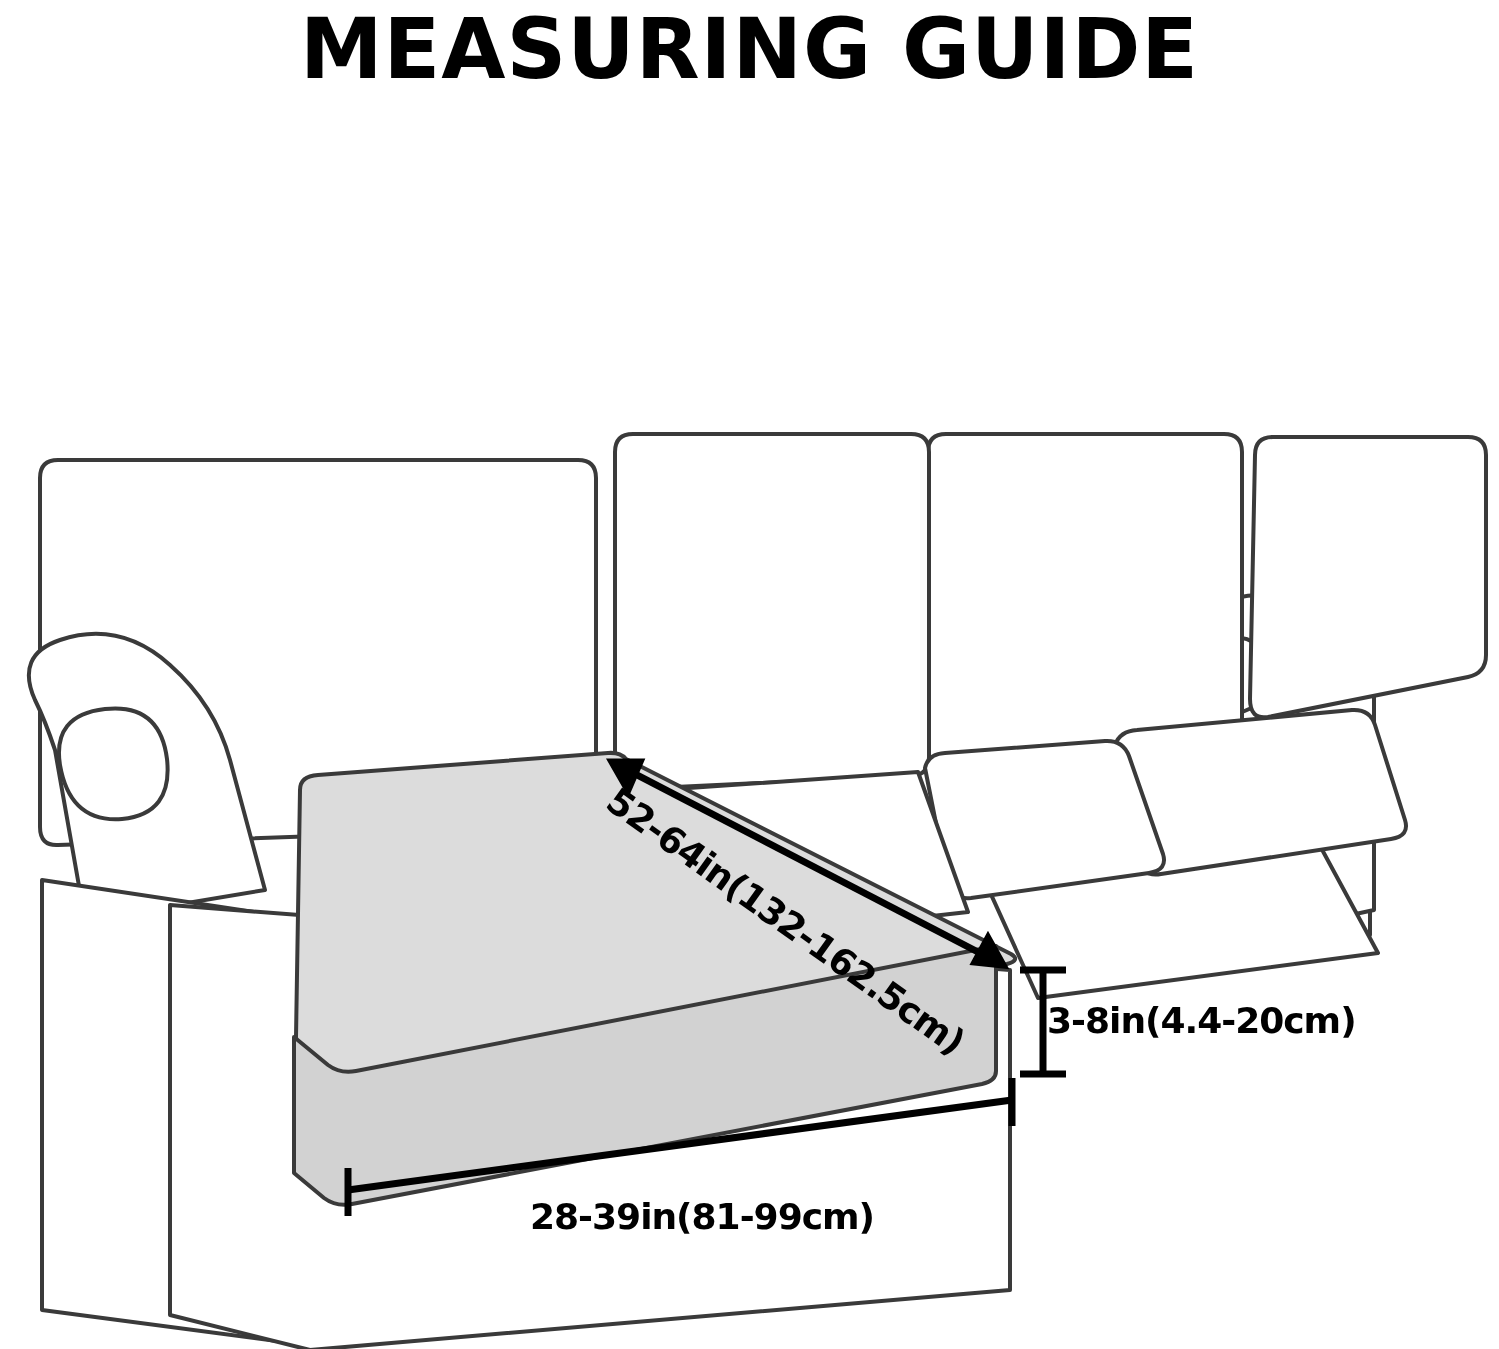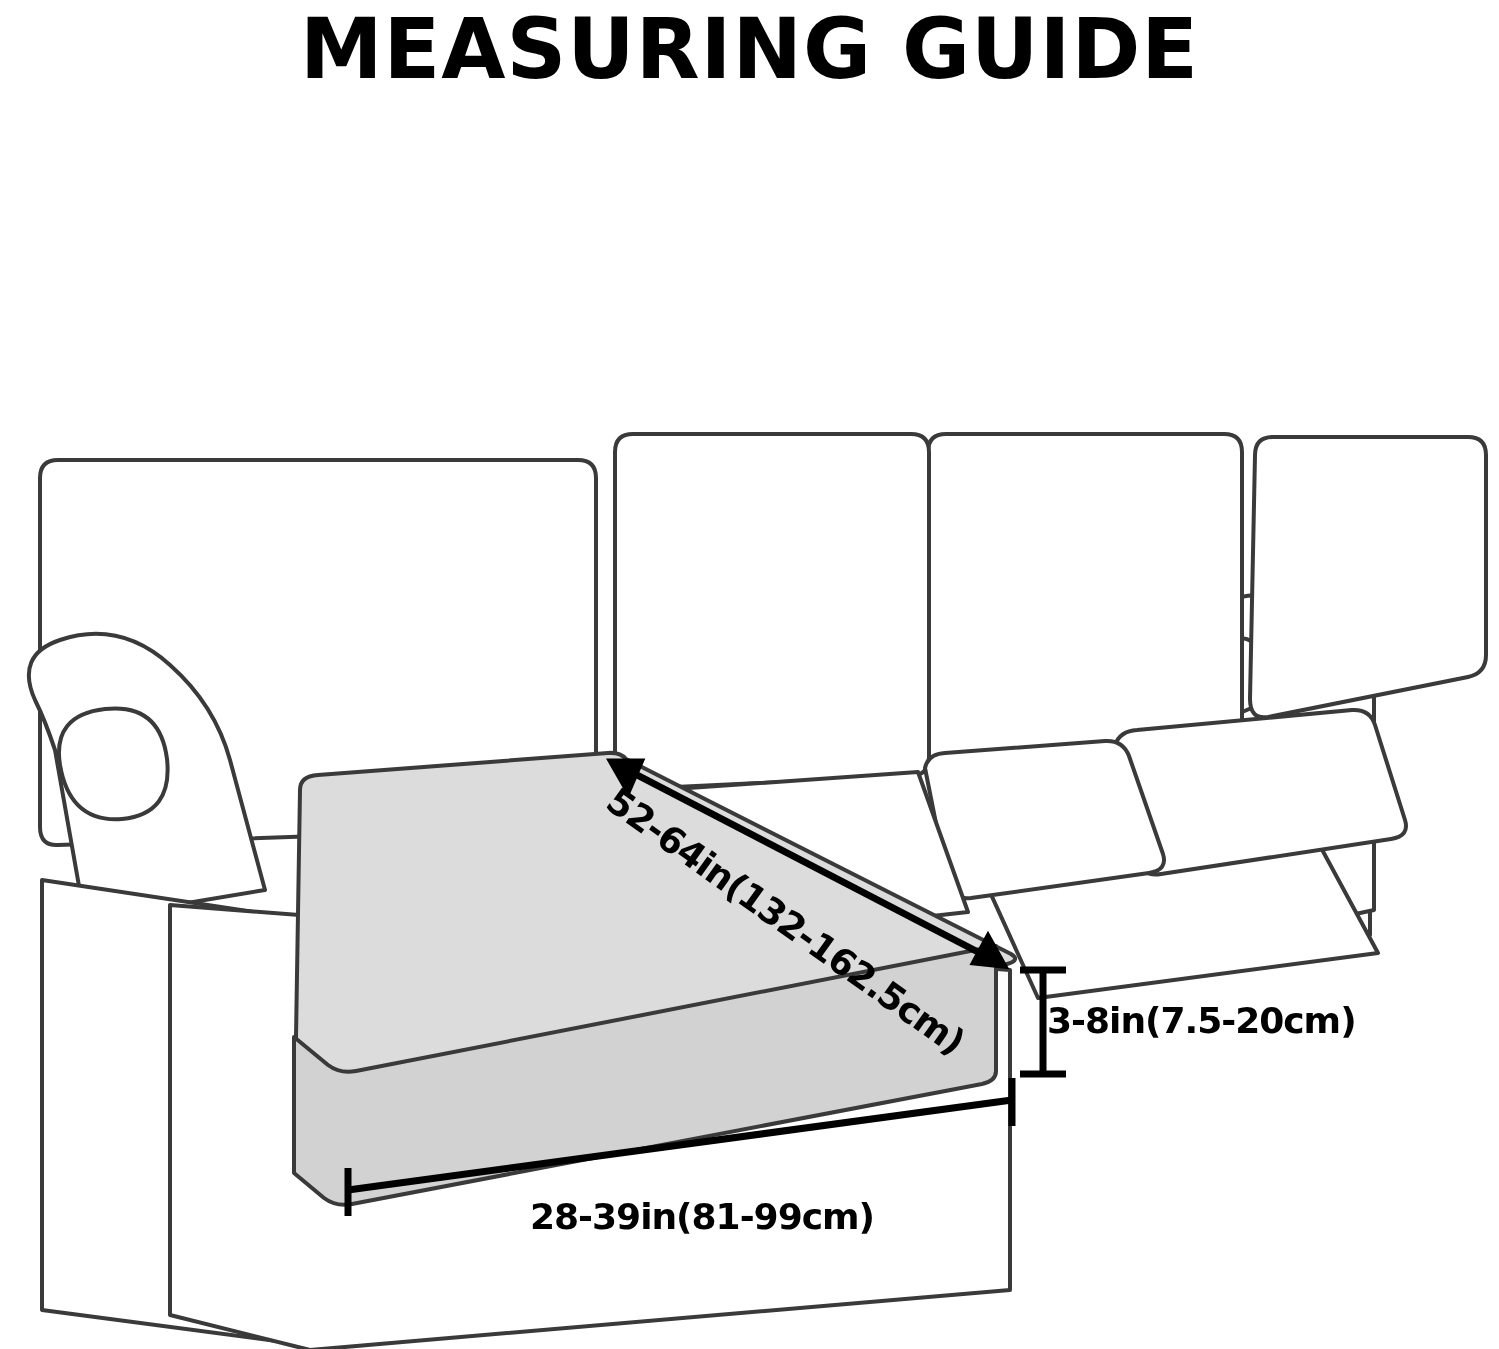--- a/index.html
+++ b/index.html
@@ -130,17 +130,17 @@
     <g stroke="#000000" stroke-width="7" fill="#000000">
       <line x1="348" y1="1190" x2="1012" y2="1100"></line>
       <line x1="348" y1="1168" x2="348" y2="1216"></line>
       <line x1="1012" y1="1078" x2="1012" y2="1126"></line>
     </g>
 
   </svg>
 
   <div class="dim-label" id="label-depth">52-64in(132-162.5cm)</div>
 
-  <div class="dim-label" id="label-height">3-8in(7.5-20cm)</div>
+  <div class="dim-label" id="label-height">3-8in(4.4-20cm)</div>
 
   <div class="dim-label" id="label-width">28-39in(81-99cm)</div>
 
 </div>
 
 </body></html>

